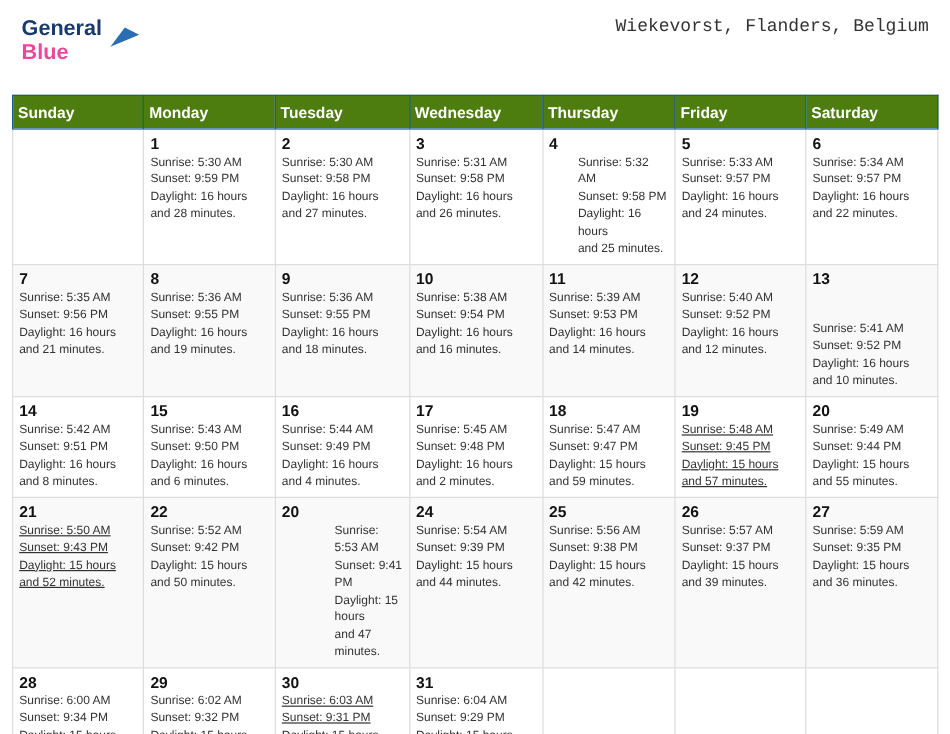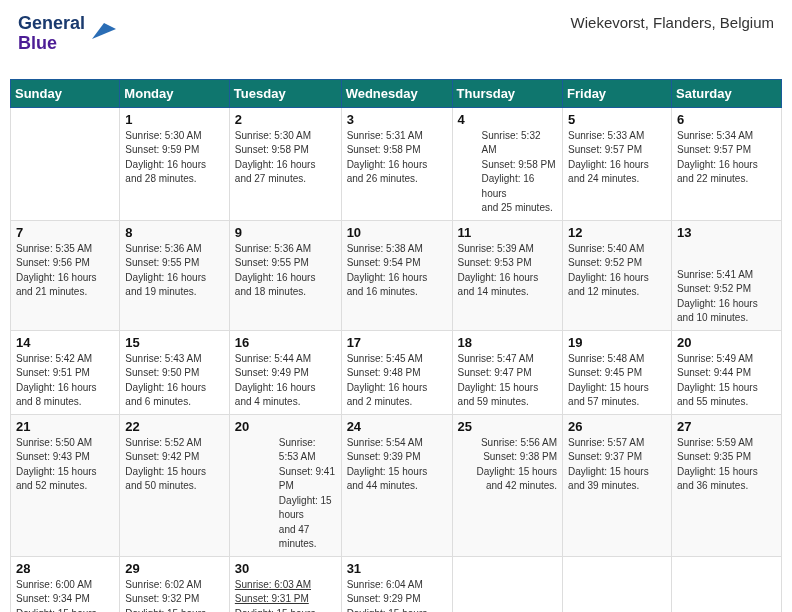--- a/index.html
+++ b/index.html
@@ -26,28 +26,29 @@
     }
     .month-year {
       font-size: 36px;
       font-weight: bold;
       color: #1a1a1a;
       line-height: 1.1;
     }
     .location {
       font-size: 15px;
       color: #333;
+      font-family: Liberation Mono, monospace;
     }
     .calendar {
       width: 100%;
       border-collapse: collapse;
       border: 1px solid #ccc;
     }
     .calendar th {
-      background-color: #0f766e;
+      background-color: #4d7c0f;
       color: white;
       font-size: 13px;
       font-weight: bold;
       padding: 6px 4px;
       text-align: left;
       border: 1px solid #1a5a9a;
     }
     .calendar td {
       vertical-align: top;
       padding: 4px 5px;
@@ -79,21 +80,21 @@
   </style>
 </head>
 <body>
 
 <div class="header">
   <div class="logo">
     <div>
       <div style="display:flex;align-items:center;">
         <div style="font-size:18px;font-weight:bold;color:#1a3a6e;line-height:1.1;">
           <span>General</span><br>
-          <span style="color:#4c1d95;">Blue</span>
+          <span style="color:#ec4899;">Blue</span>
         </div>
         <svg width="30" height="30" viewBox="0 0 30 30" style="margin-left:3px;margin-top:-8px;">
           <polygon points="4,24 16,8 28,14" fill="#2a6db5"></polygon>
         </svg>
       </div>
     </div>
   </div>
   <div class="title-section">
     <div class="location">Wiekevorst, Flanders, Belgium</div>
   </div>
@@ -239,37 +240,37 @@
         </td>
         <td>
           <span class="day-num">18</span>
           <div class="day-info" style="white-space: pre-line;">Sunrise: 5:47 AM
 Sunset: 9:47 PM
 Daylight: 15 hours
 and 59 minutes.</div>
         </td>
         <td>
           <span class="day-num">19</span>
-          <div class="day-info" style="white-space: pre-line;">Sunrise: 5:48 AM
+          <div class="day-info" style="white-space: pre-line; text-decoration: underline;">Sunrise: 5:48 AM
 Sunset: 9:45 PM
 Daylight: 15 hours
 and 57 minutes.</div>
         </td>
         <td>
           <span class="day-num">20</span>
           <div class="day-info" style="white-space: pre-line;">Sunrise: 5:49 AM
 Sunset: 9:44 PM
 Daylight: 15 hours
 and 55 minutes.</div>
         </td>
       </tr>
       <tr>
         <td>
           <span class="day-num">21</span>
-          <div class="day-info" style="white-space: pre-line;">Sunrise: 5:50 AM
+          <div class="day-info" style="white-space: pre-line; text-decoration: underline;">Sunrise: 5:50 AM
 Sunset: 9:43 PM
 Daylight: 15 hours
 and 52 minutes.</div>
         </td>
         <td>
           <span class="day-num">22</span>
           <div class="day-info" style="white-space: pre-line;">Sunrise: 5:52 AM
 Sunset: 9:42 PM
 Daylight: 15 hours
 and 50 minutes.</div>
@@ -283,21 +284,21 @@
         </td>
         <td>
           <span class="day-num">24</span>
           <div class="day-info" style="white-space: pre-line;">Sunrise: 5:54 AM
 Sunset: 9:39 PM
 Daylight: 15 hours
 and 44 minutes.</div>
         </td>
         <td>
           <span class="day-num">25</span>
-          <div class="day-info" style="white-space: pre-line; text-align: right;">Sunrise: 5:56 AM
+          <div class="day-info" style="white-space: pre-line;">Sunrise: 5:56 AM
 Sunset: 9:38 PM
 Daylight: 15 hours
 and 42 minutes.</div>
         </td>
         <td>
           <span class="day-num">26</span>
           <div class="day-info" style="white-space: pre-line;">Sunrise: 5:57 AM
 Sunset: 9:37 PM
 Daylight: 15 hours
 and 39 minutes.</div>

